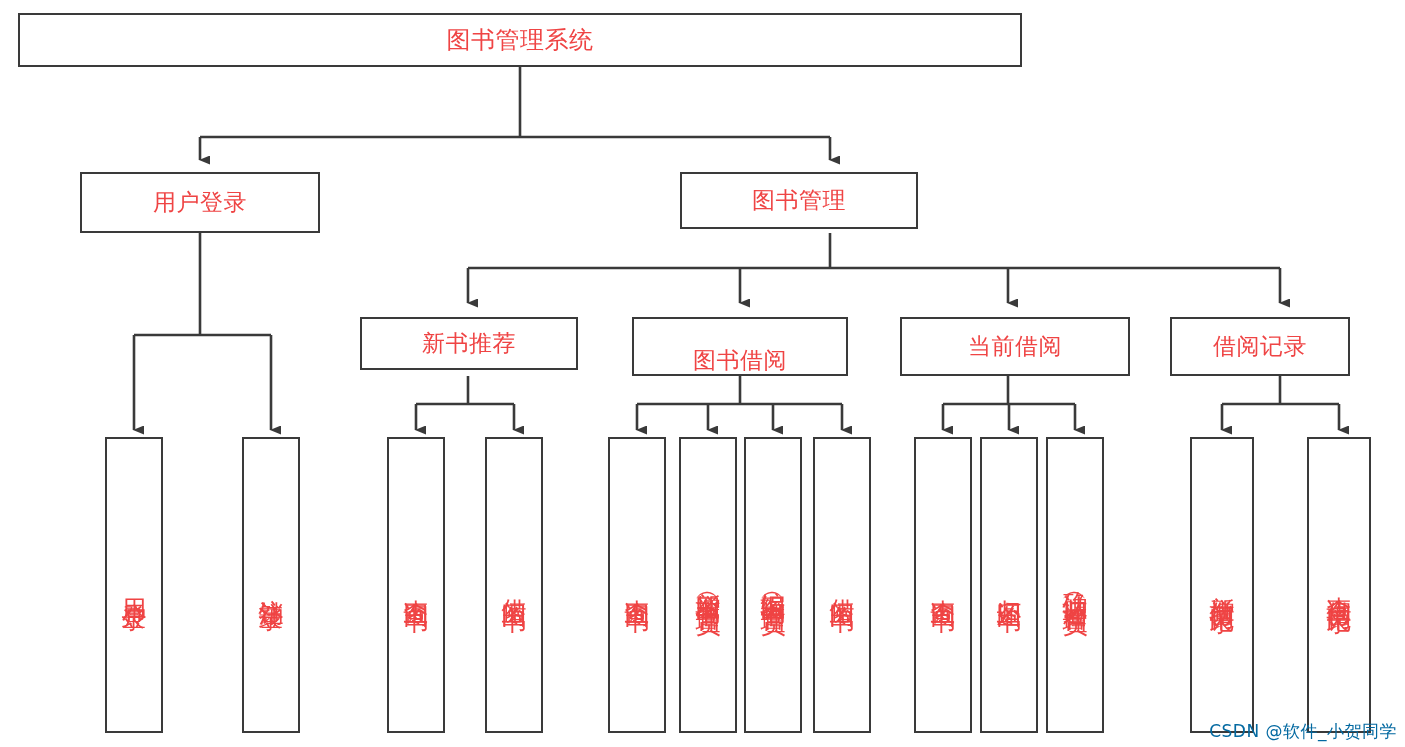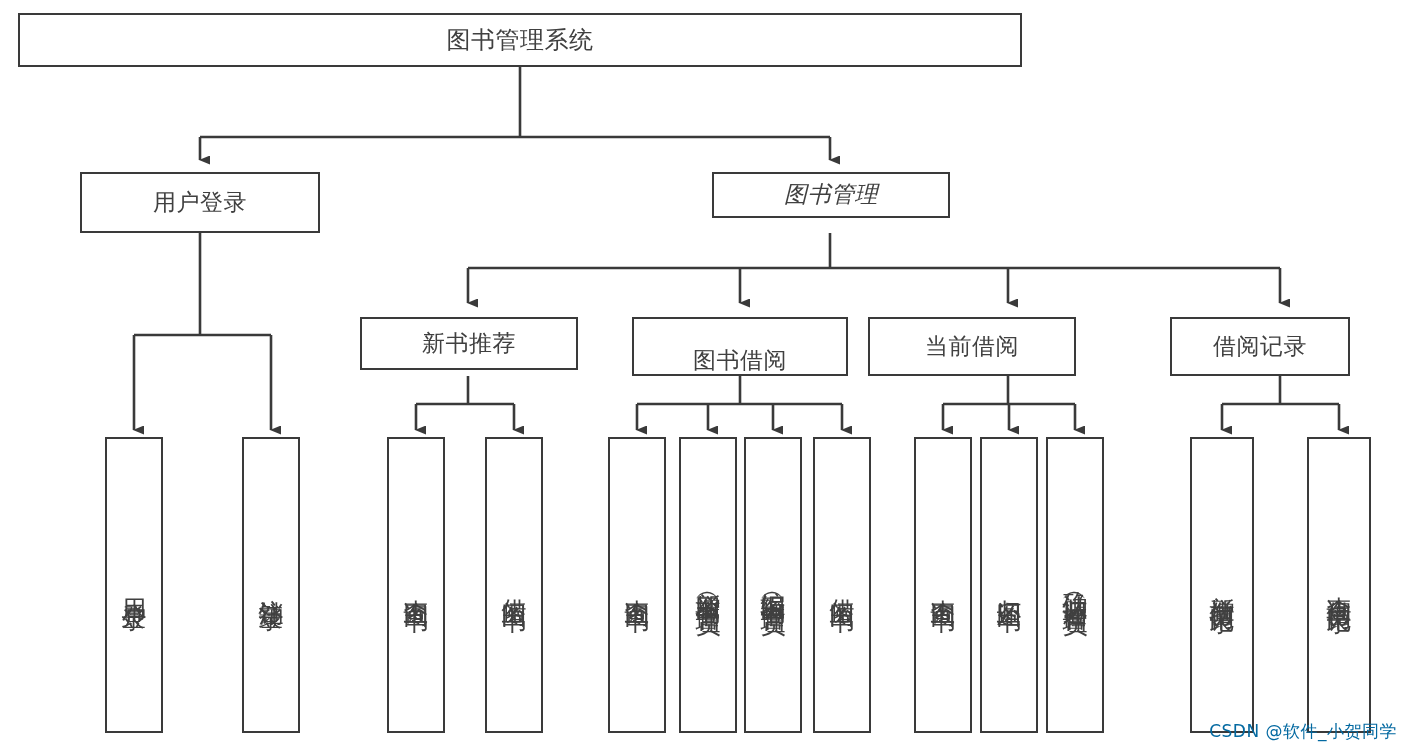--- a/index.html
+++ b/index.html
@@ -35,21 +35,21 @@
     display: flex;
     align-items: center;
     justify-content: center;
     text-align: center;
     z-index: 2;
   }
   .node .label {
     display: block;
     line-height: 1.12;
     letter-spacing: 0.5px;
-    color: #404040;
+    color: #ef4444;
   }
   
   .node.horiz .label {
     font-size: 23px;
     writing-mode: horizontal-tb;
   }
   .node.root .label {
     font-size: 24px;
   }
   
@@ -132,31 +132,31 @@
     </g>
   </svg>
 
   <div class="node horiz root" style="left:18px; top:13px; width:1004px; height:54px;">
     <span class="label">图书管理系统</span>
   </div>
 
   <div class="node horiz" style="left:80px; top:172px; width:240px; height:61px;">
     <span class="label">用户登录</span>
   </div>
-  <div class="node horiz" style="left:712px; top:172px; width:238px; height:46px;font-style:italic;">
+  <div class="node horiz" style="left:680px; top:172px; width:238px; height:57px;">
     <span class="label">图书管理</span>
   </div>
 
   <div class="node horiz" style="left:360px; top:317px; width:218px; height:53px;">
     <span class="label">新书推荐</span>
   </div>
   <div class="node horiz" style="left:632px; top:317px; width:216px; height:59px;align-items:flex-end;">
     <span class="label">图书借阅</span>
   </div>
-  <div class="node horiz" style="left:868px; top:317px; width:208px; height:59px;">
+  <div class="node horiz" style="left:900px; top:317px; width:230px; height:59px;">
     <span class="label">当前借阅</span>
   </div>
   <div class="node horiz" style="left:1170px; top:317px; width:180px; height:59px;justify-content:center;">
     <span class="label">借阅记录</span>
   </div>
 
   <div class="node vert" style="left:105px; top:437px; width:58px; height:296px;">
     <span class="label">用户登录</span>
   </div>
   <div class="node vert" style="left:242px; top:437px; width:58px; height:296px;">

